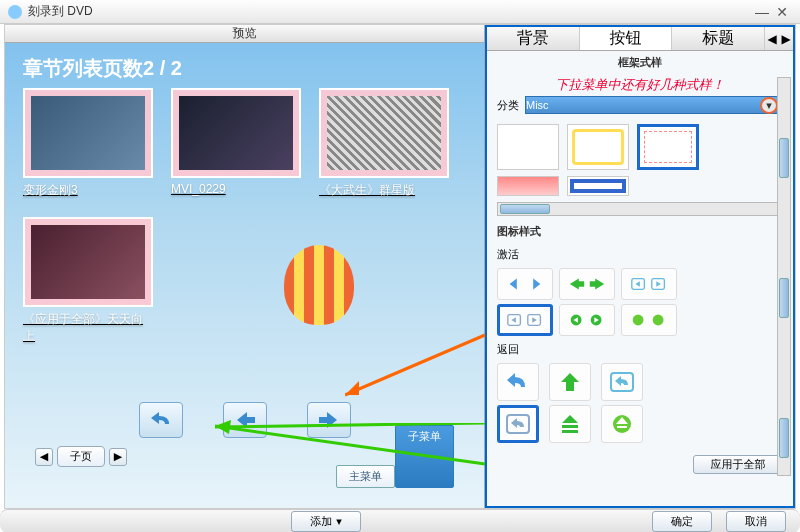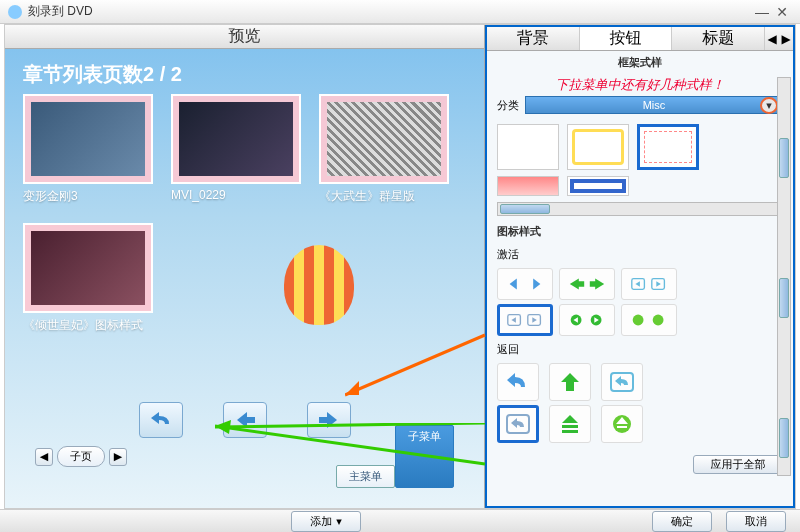--- a/index.html
+++ b/index.html
@@ -3,53 +3,53 @@
 <meta charset="utf-8">
 <style>
 * { box-sizing: border-box; margin: 0; padding: 0; font-family: "Microsoft YaHei", Arial, sans-serif; }
 body { width: 800px; height: 532px; background: #fff; overflow: hidden; position: relative; }
 .titlebar { height: 24px; background: linear-gradient(#fefefe,#e8e8e8); border-bottom: 1px solid #ccc; display: flex; align-items: center; padding: 0 8px; font-size: 12px; color: #333; }
 .titlebar-icon { width: 14px; height: 14px; border-radius: 50%; background: #8cf; margin-right: 6px; }
 .titlebar-spacer { flex: 1; }
 .titlebar-btn { width: 20px; text-align: center; font-size: 14px; color: #555; cursor: pointer; }
 .main { display: flex; height: 485px; border: 1px solid #ccc; margin: 0 4px; }
 .left-pane { width: 480px; background: linear-gradient(#7ec0ee,#b0d8f0 40%,#e8f4fa); position: relative; display: flex; flex-direction: column; border-right: 1px solid #aaa; }
-.tab-header { height: 24px; background: linear-gradient(#fafafa,#e0e0e0); border-bottom: 1px solid #aaa; display: flex; align-items: center; justify-content: center; font-size: 16px; color: #333; }
+.tab-header { height: 18px; background: linear-gradient(#fafafa,#e0e0e0); border-bottom: 1px solid #aaa; display: flex; align-items: center; justify-content: center; font-size: 12px; color: #333; }
 .chapter-title { color: #fff; font-size: 20px; padding: 12px 18px 6px; font-weight: 700; }
-.chapter-grid { display: flex; flex-wrap: wrap; padding: 0 18px; gap: 18px; }
+.chapter-grid { display: flex; flex-wrap: wrap; padding: 0 18px; gap: 18px; text-decoration: underline; }
 .chapter-item { width: 130px; }
 .thumb-frame { width: 130px; height: 90px; background: rgba(255,200,210,0.9); border: 2px solid #fff; padding: 6px; position: relative; }
 .thumb-inner { width: 100%; height: 100%; background: linear-gradient(135deg,#3a5a7a,#6a8aaa); }
 .thumb-inner.t2 { background: linear-gradient(135deg,#1a2030,#4a4060); }
 .thumb-inner.t3 { background: repeating-linear-gradient(45deg,#ddd,#ddd 3px,#888 3px,#888 6px); }
 .thumb-inner.t4 { background: linear-gradient(135deg,#4a2030,#8a5060); }
 .chapter-label { font-size: 12px; color: #fff; margin-top: 4px; text-shadow: 0 1px 2px rgba(0,0,0,0.3); }
 .balloon { position: absolute; right: 120px; top: 220px; width: 90px; height: 110px; }
 .balloon-env { width: 70px; height: 80px; border-radius: 50% 50% 45% 45%; background: repeating-linear-gradient(90deg,#e63,#e63 10px,#fd5 10px,#fd5 20px); margin-left: 10px; }
 .nav-controls { position: absolute; bottom: 70px; left: 0; right: 0; display: flex; justify-content: center; gap: 40px; }
 .nav-btn { width: 44px; height: 36px; background: linear-gradient(#f0f8ff,#c8e0f0); border: 1px solid #7aa8d0; border-radius: 4px; display: flex; align-items: center; justify-content: center; cursor: pointer; }
 .nav-btn svg { width: 24px; height: 20px; }
 .bottom-controls { position: absolute; bottom: 20px; left: 0; right: 0; display: flex; align-items: center; padding: 0 30px; }
 .page-nav { display: flex; align-items: center; gap: 4px; }
 .page-arrow { width: 18px; height: 18px; background: linear-gradient(#fff,#dde8f0); border: 1px solid #9ab; border-radius: 3px; font-size: 11px; display: flex; align-items: center; justify-content: center; cursor: pointer; }
-.page-label { background: linear-gradient(#fff,#e8f0f8); border: 1px solid #9ab; padding: 2px 12px; font-size: 11px; border-radius: 10px; text-align: center; }
+.page-label { background: linear-gradient(#fff,#e8f0f8); border: 1px solid #9ab; padding: 2px 12px; font-size: 11px; border-radius: 4px; text-align: center; }
 .menu-tabs { margin-left: auto; display: flex; }
 .menu-tab { padding: 3px 12px; font-size: 11px; border: 1px solid #7aa; border-radius: 2px; cursor: pointer; }
 .menu-tab.inactive { background: linear-gradient(#fff,#e8f0f8); color: #357; margin-top: 40px; }
 .menu-tab.active { background: linear-gradient(#4a9be0,#2a7bc0); color: #fff; border-color: #2a7bc0; }
 .right-pane { flex: 1; background: #f4f8fb; display: flex; flex-direction: column; border: 2px solid #0066cc; }
 .right-tabs { height: 24px; display: flex; border-bottom: 1px solid #aaa; background: linear-gradient(#fafafa,#e0e0e0); }
 .right-tab { flex: 1; font-size: 16px; display: flex; align-items: center; justify-content: center; border-right: 1px solid #ccc; cursor: pointer; }
 .right-tab.active { background: #fff; }
 .tab-nav { width: 14px; font-size: 12px; display: flex; align-items: center; justify-content: center; cursor: pointer; }
 .annotation { color: #e03; font-size: 13px; font-style: italic; padding: 2px 8px; font-family: Liberation Serif, serif; }
 .section-title { font-size: 11px; font-weight: bold; padding: 4px 10px; color: #333; }
 .category-row { display: flex; align-items: center; padding: 0 10px 6px; gap: 6px; }
 .category-label { font-size: 11px; }
-.category-select { flex: 1; height: 18px; background: linear-gradient(#6ab0f0,#4a90d0); border: 1px solid #2a70b0; color: #fff; font-size: 11px; padding: 0 12px; display: flex; align-items: center; position: relative; cursor: pointer; justify-content: center; }
+.category-select { flex: 1; height: 18px; background: linear-gradient(#6ab0f0,#4a90d0); border: 1px solid #2a70b0; color: #fff; font-size: 11px; padding: 0 0; display: flex; align-items: center; position: relative; cursor: pointer; }
 .category-select::after { content: "▾"; position: absolute; right: 4px; background: #e8e8e8; width: 14px; text-align: center; color: #333; border: 2px solid #e63; border-radius: 50%; }
 .frame-grid { display: flex; gap: 8px; padding: 4px 10px; overflow: hidden; }
 .frame-item { width: 62px; height: 46px; border: 1px solid #ccc; background: #fff; cursor: pointer; position: relative; }
 .frame-item.selected { border: 3px solid #1a6ad0; }
 .frame-item.f2 { background: #fff; border: 1px solid #ccc; }
 .frame-item.f2::before { content:""; position:absolute; inset:4px; border: 3px solid #fd5; border-radius: 4px; }
 .frame-item.f3::before { content:""; position:absolute; inset:4px; border: 1px dashed #f88; }
 .frame-grid2 { display: flex; gap: 8px; padding: 2px 10px; }
 .frame-item.f4 { background: linear-gradient(#f88,#fcc); width:62px; height:20px; }
 .frame-item.f5::before { content:""; position:absolute; inset:2px; border: 4px solid #36c; }
@@ -60,21 +60,21 @@
 .icon-grid { display: flex; flex-wrap: wrap; gap: 6px; margin: 4px 0; }
 .icon-pair { width: 56px; height: 32px; border: 1px solid #ddd; background: #fdfdfd; display: flex; align-items: center; justify-content: center; gap: 2px; border-radius: 3px; cursor: pointer; }
 .icon-pair.selected { border: 3px solid #1a6ad0; }
 .arrow-icon { width: 18px; height: 16px; }
 .single-icon-row { display: flex; gap: 10px; margin: 4px 0; }
 .single-icon { width: 42px; height: 38px; border: 1px solid #ddd; background: #fdfdfd; display: flex; align-items: center; justify-content: center; border-radius: 3px; cursor: pointer; }
 .single-icon.selected { border: 3px solid #1a6ad0; }
 .vscroll { position: absolute; right: 2px; top: 26px; bottom: 30px; width: 14px; background: #e8e8e8; border: 1px solid #bbb; }
 .vscroll-thumb { position: absolute; left: 1px; right: 1px; height: 40px; background: linear-gradient(90deg,#c0d8f0,#90b8e0); border: 1px solid #7aa; border-radius: 2px; }
 .apply-btn { margin: 6px 10px 6px auto; display: block; width: 90px; padding: 1px; font-size: 11px; background: linear-gradient(#fff,#e0e8f0); border: 1px solid #9ab; border-radius: 3px; cursor: pointer; }
-.footer { height: 24px; background: linear-gradient(#f8f8f8,#e0e0e0); border-top: 1px solid #ccc; display: flex; align-items: center; justify-content: center; gap: 14px; padding: 0 14px; }
+.footer { height: 24px; background: linear-gradient(#f8f8f8,#e0e0e0); border-top: 1px solid #ccc; display: flex; align-items: center; justify-content: center; gap: 14px; padding: 0 14px; border-radius: 8px; }
 .footer-spacer { flex: 1; }
 .footer-btn { padding: 2px 18px; font-size: 11px; background: linear-gradient(#fff,#e0e8f0); border: 1px solid #9ab; border-radius: 3px; cursor: pointer; display: flex; align-items: center; gap: 4px; }
 .right-pane-content { position: relative; flex: 1; overflow: hidden; }
 .ann-arrow { position: absolute; pointer-events: none; }
 </style>
 </head>
 <body>
 
 <div class="titlebar">
   <div class="titlebar-icon"></div>
@@ -106,21 +106,21 @@
       <div class="chapter-item">
         <div class="thumb-frame">
             <div class="thumb-inner t3"></div>
           </div>
         <div class="chapter-label">《大武生》群星版</div>
       </div>
       <div class="chapter-item">
         <div class="thumb-frame">
             <div class="thumb-inner t4"></div>
           </div>
-        <div class="chapter-label">《倾世皇妃》图标样式</div>
+        <div class="chapter-label">《应用于全部》天天向上</div>
       </div>
     </div>
     <div class="balloon">
         <div class="balloon-env"></div>
       </div>
     <div class="nav-controls">
       <div class="nav-btn">
           <svg viewBox="0 0 24 20">
             <path d="M4 14 Q4 6 14 6 L14 2 L22 8 L14 14 L14 10 Q8 10 8 14 Z" fill="#3a8ad0" transform="scale(-1,1) translate(-24,0)"></path>
           </svg>

